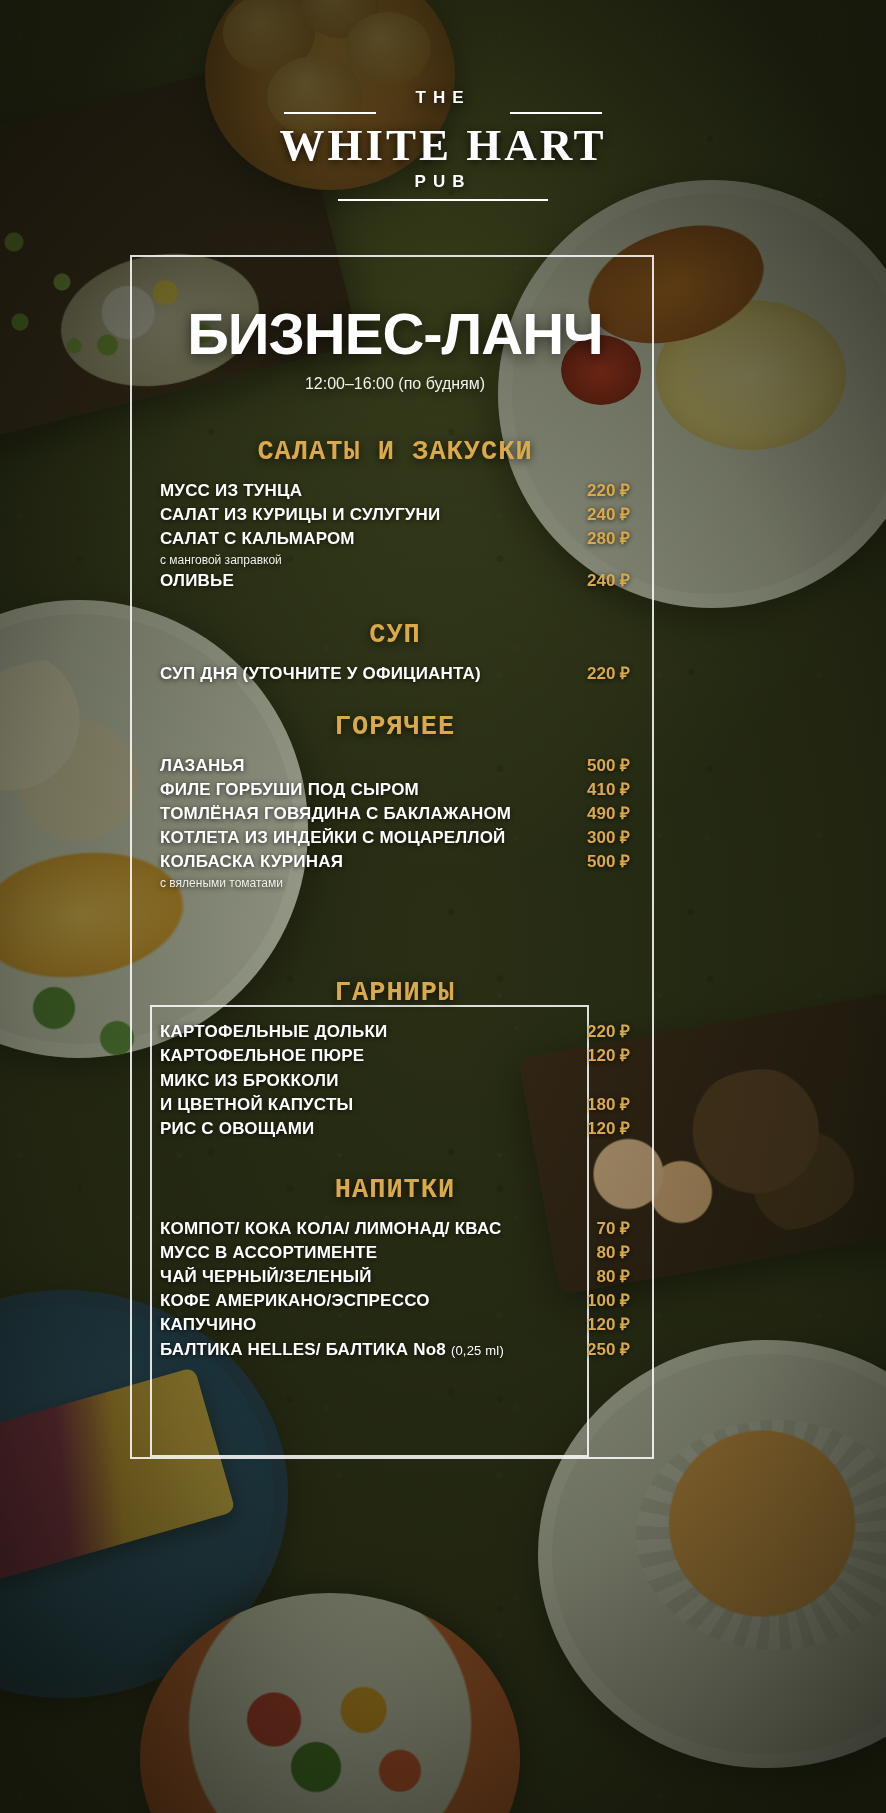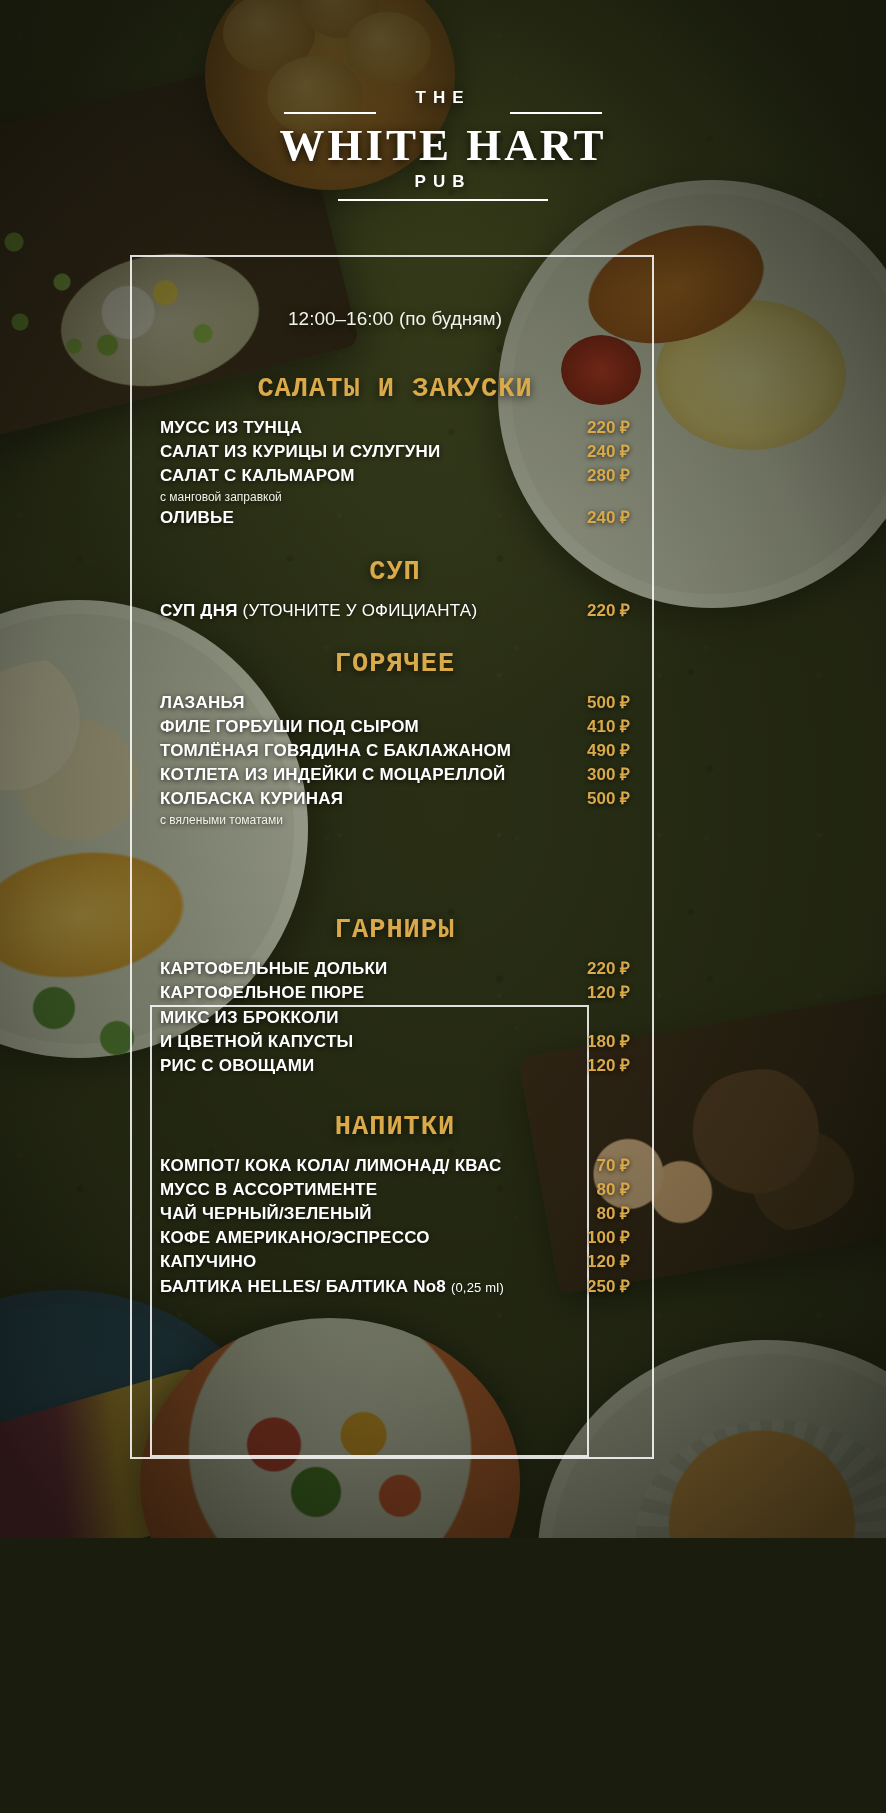--- a/index.html
+++ b/index.html
@@ -7,21 +7,21 @@
     margin: 0;
     padding: 0;
     background: #1a1c0e;
   }
   body {
     font-family: "Liberation Sans", sans-serif;
   }
   #page {
     position: relative;
     width: 886px;
-    height: 1538px;
+    height: 1813px;
     overflow: hidden;
     background: #000000;
   }
 
   
   .bg-base {
     position: absolute;
     inset: 0;
     background:
       radial-gradient(ellipse 60% 40% at 50% 8%, #5c6329 0%, #3f4620 60%, #2c3116 100%),
@@ -341,21 +341,21 @@
     font-family: "Liberation Sans", sans-serif;
     font-weight: 700;
     font-size: 58px;
     letter-spacing: -1px;
     text-align: center;
     text-shadow: 0 3px 14px rgba(0,0,0,.6);
     margin: 0;
   }
   .subtitle {
     text-align: center;
-    font-size: 19px;
+    font-size: 16px;
     margin-top: 8px;
     color: #f2f2ea;
     text-shadow: 0 2px 8px rgba(0,0,0,.6);
   }
   .section {
     margin-top: 30px;
   }
   .section-title {
     text-align: center;
     color: #d9a94a;
@@ -373,21 +373,21 @@
     line-height: 1.42;
   }
   .row .name {
     font-weight: 700;
     font-size: 17px;
     letter-spacing: .2px;
     text-shadow: 0 1px 5px rgba(0,0,0,.7);
     white-space: nowrap;
   }
   .row .name .light {
-    font-weight: 400;
+    font-weight: 700;
   }
   .row .name .small {
     font-weight: 400;
     font-size: 13px;
   }
   .row .price {
     font-weight: 700;
     font-size: 17px;
     color: #d9a94a;
     text-shadow: 0 1px 5px rgba(0,0,0,.7);
@@ -458,20 +458,21 @@
     <div class="name">WHITE HART</div>
     <div class="pub">PUB</div>
     <div class="underline"></div>
   </div>
 
   <div class="frame"></div>
   <div class="frame2"></div>
 
   <div class="menu">
 
+    <h1 class="title">БИЗНЕС-ЛАНЧ</h1>
     <div class="subtitle">12:00–16:00 (по будням)</div>
 
     <div class="section sec-salads">
       <div class="section-title">САЛАТЫ И ЗАКУСКИ</div>
 
       <div class="row">
         <span class="name">МУСС ИЗ ТУНЦА</span>
         <span class="price">220 ₽</span>
       </div>
       <div class="row">

